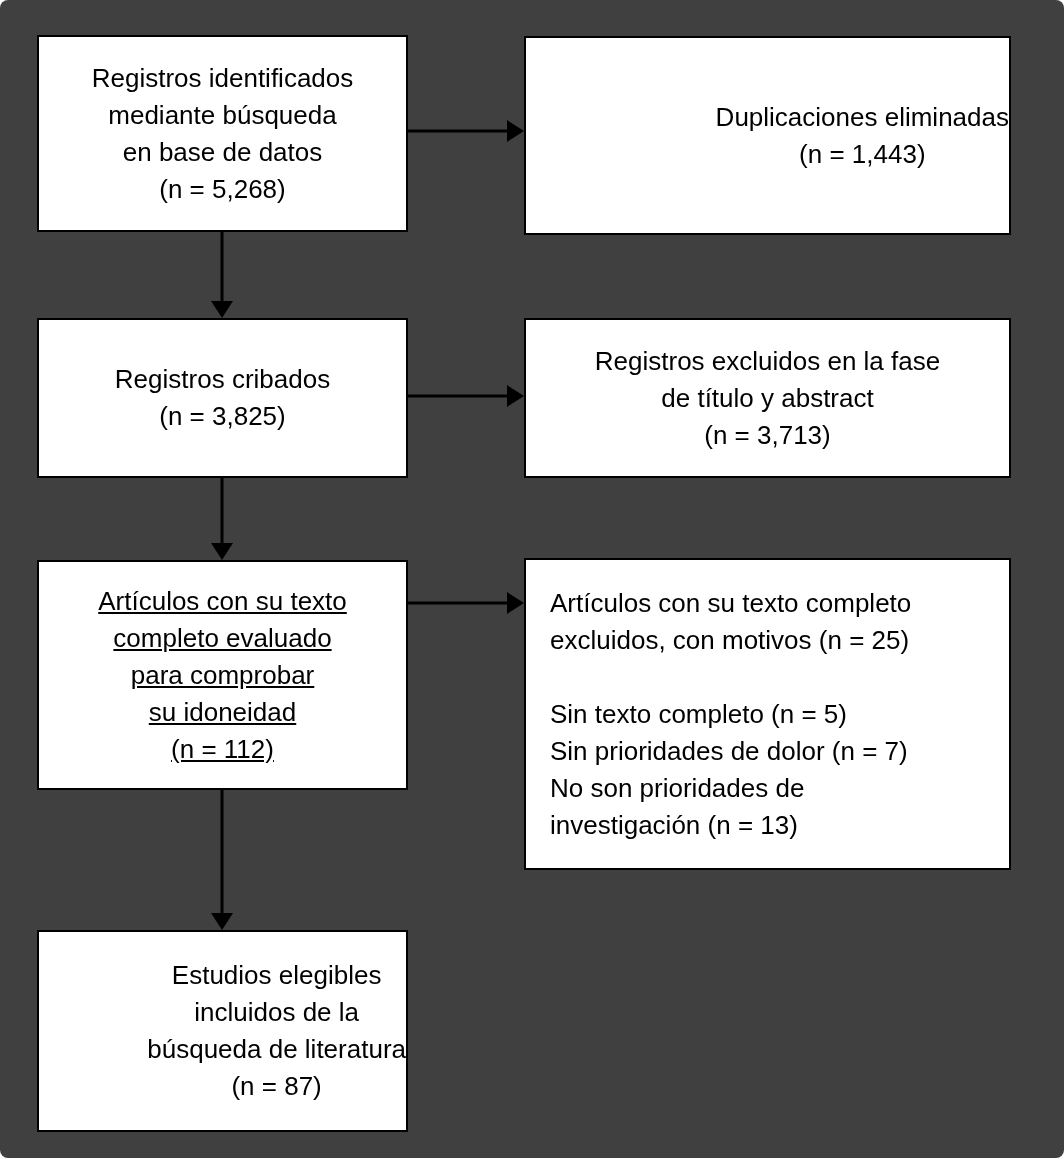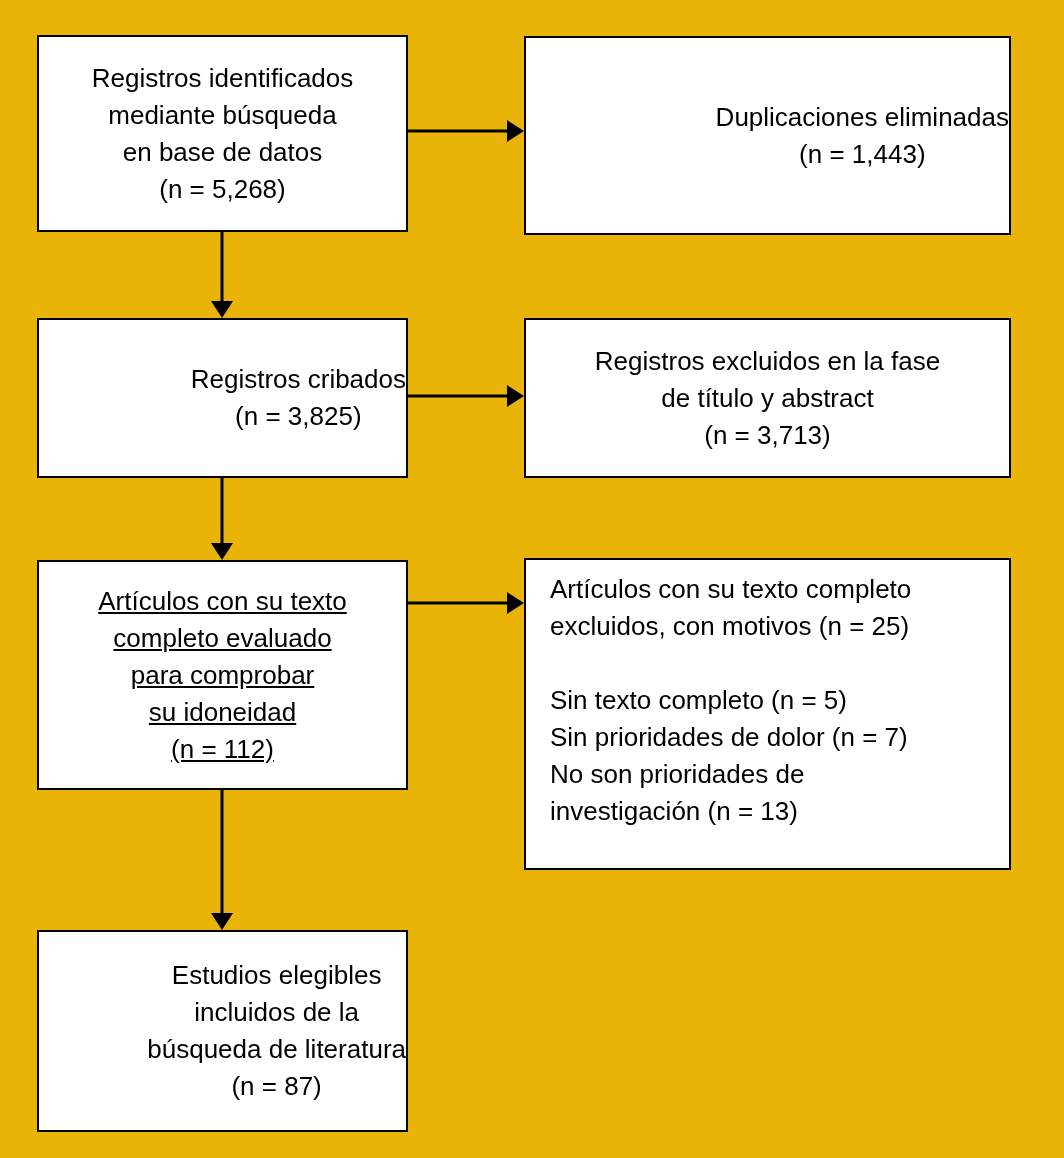--- a/index.html
+++ b/index.html
@@ -4,23 +4,24 @@
 <style>
   html, body {
     margin: 0;
     padding: 0;
     background: #ffffff;
   }
   .canvas {
     position: relative;
     width: 1064px;
     height: 1158px;
-    background: #eab308;
+    background: #404040;
     font-family: "Liberation Sans", sans-serif;
     color: #000000;
+    border-radius: 8px;
   }
   .box {
     position: absolute;
     border: 2px solid #000000;
     background: #ffffff;
     display: flex;
     align-items: center;
     justify-content: center;
     box-sizing: border-box;
   }
@@ -28,24 +29,24 @@
     white-space: pre-line;
     font-size: 26px;
     line-height: 37px;
     text-align: center;
   }
   .left-col  { left: 37px;  width: 371px; }
   .right-col { left: 524px; width: 487px; }
 
   #box-identified        { top: 35px;  height: 197px; }
   #box-duplicates        { top: 36px;  height: 199px; justify-content: flex-end; }
-  #box-screened          { top: 318px; height: 160px; justify-content: flex-end; }
+  #box-screened          { top: 318px; height: 160px; }
   #box-excluded-title    { top: 318px; height: 160px; }
   #box-fulltext          { top: 560px; height: 230px; text-decoration: underline; }
-  #box-fulltext-excluded { top: 558px; height: 312px; align-items: flex-end; justify-content: flex-start; padding: 38px 24px; }
+  #box-fulltext-excluded { top: 558px; height: 312px; align-items: center; justify-content: flex-start; padding: 38px 24px; }
   #box-fulltext-excluded .box-text { text-align: left; }
   #box-included          { top: 930px; height: 202px; justify-content: flex-end; }
 
   .arrow { position: absolute; }
   .arrow-right::before {
     content: ""; position: absolute; left: 0; top: 50%;
     transform: translateY(-50%);
     height: 3px; width: calc(100% - 16px); background: #000;
   }
   .arrow-right::after {

